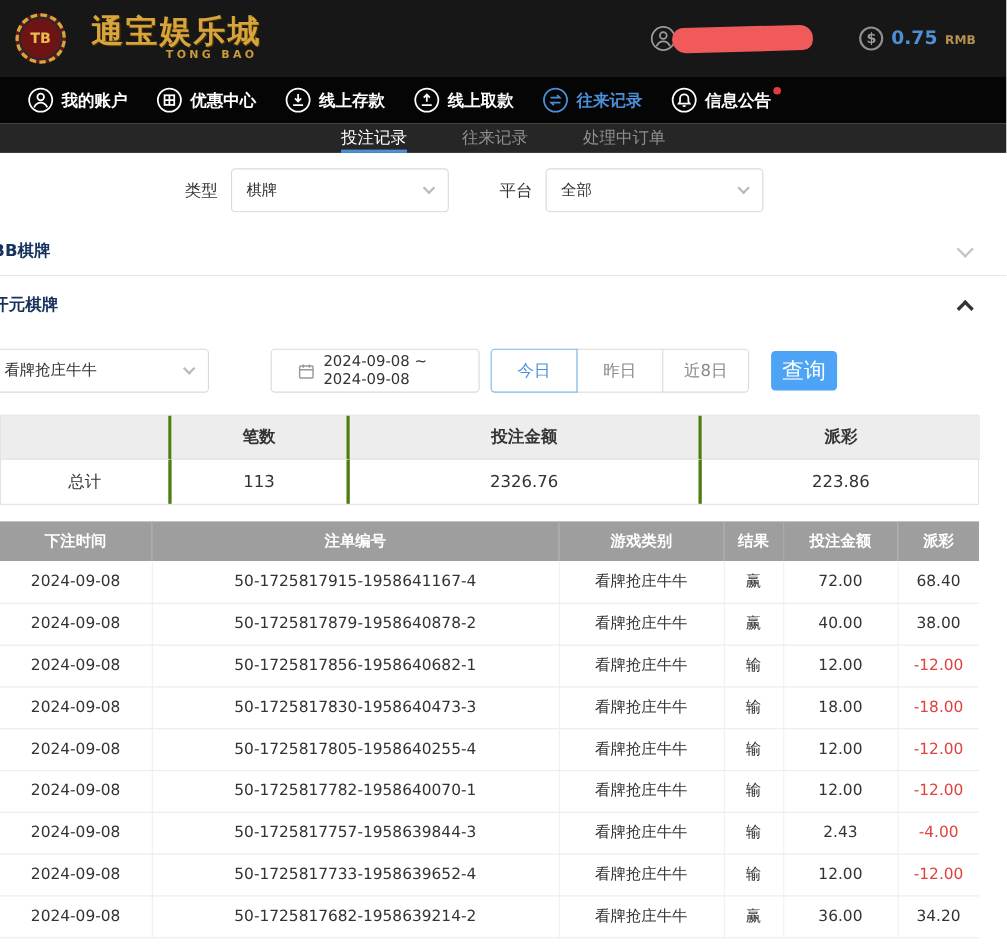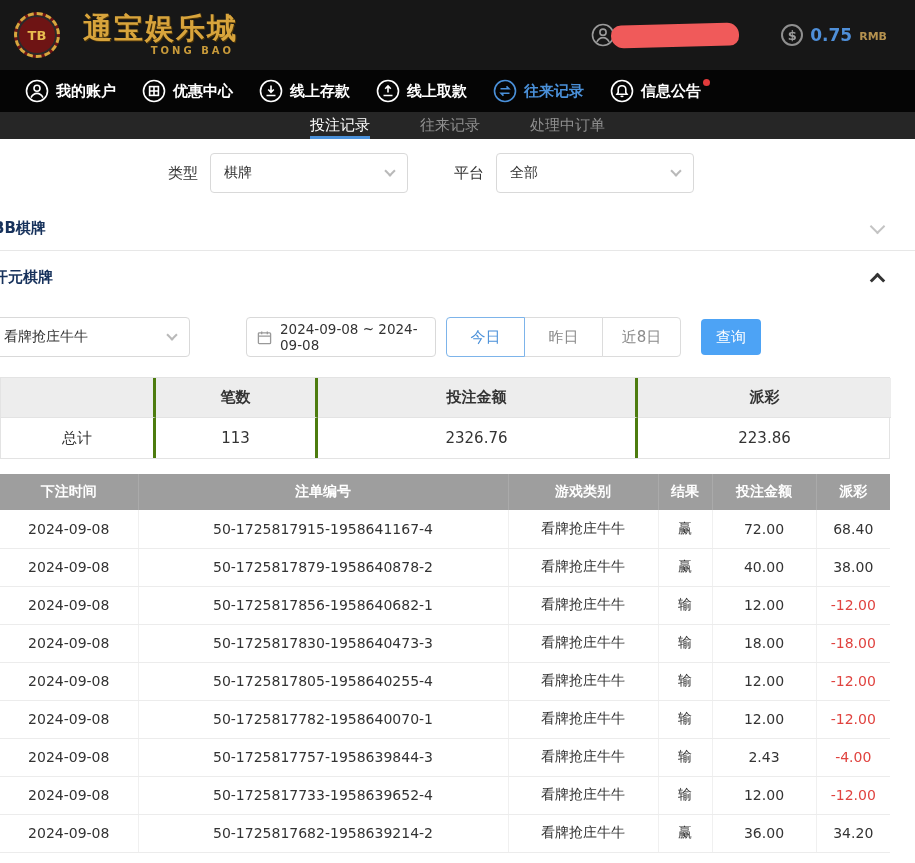--- a/index.html
+++ b/index.html
@@ -69,32 +69,32 @@
   .section-row { display:flex; align-items:center; justify-content:space-between;
     margin-left:-7px; padding-right:32px; cursor:pointer; }
   .section-row.bb { height:44px; border-bottom:1px solid #e7e7e7; }
   .section-row.ky { height:52px; }
   .section-title { font-size:15px; font-weight:bold; color:#17325c; }
 
   
   .controls { display:flex; align-items:center; margin-top:14px; height:40px; }
   .game-select { width:200px; margin-left:-10px; }
   .date-box { width:190px; height:40px; border:1px solid #d9d9d9; border-radius:4px;
-    margin-left:56px; display:flex; align-items:center; gap:8px; padding:0 10px;
+    margin-left:56px; display:flex; align-items:center; gap:8px; padding:0 24px;
     font-size:13.5px; color:#333; cursor:pointer; }
   .cal-ic { width:15px; height:15px; color:#999; flex:0 0 auto; }
   .quick-group { display:flex; margin-left:10px; }
   .qbtn { width:79px; height:40px; background:#fff; border:1px solid #dcdcdc;
     font-size:15px; color:#8a8a8a; display:flex; align-items:center;
     justify-content:center; cursor:pointer; margin-left:-1px; }
   .qbtn.first { border-radius:4px 0 0 4px; margin-left:0; }
   .qbtn.last { border-radius:0 4px 4px 0; }
   .qbtn.active { border:1px solid #7db4ea; color:#4a90d9; z-index:2; }
   .search-btn { width:60px; height:36px; margin-left:20px; background:#4da3f5;
-    color:#fff; font-size:15px; border:none; border-radius:4px; cursor:pointer; }
+    color:#fff; font-size:20px; border:none; border-radius:4px; cursor:pointer; }
 
   
   .summary { width:890px; margin-top:20px; border:1px solid #e3e3e3; font-size:15px; }
   .sumrow { display:grid; grid-template-columns:155px 162px 320px 253px; }
   .sumrow > div { height:40px; display:flex; align-items:center; justify-content:center;
     border-right:3px solid #4d7c0f; color:#333; }
   .sumrow > div:last-child { border-right:none; }
   .sumrow.head > div { background:#ededed; font-weight:bold; border-bottom:1px solid #e3e3e3; }
 
   

